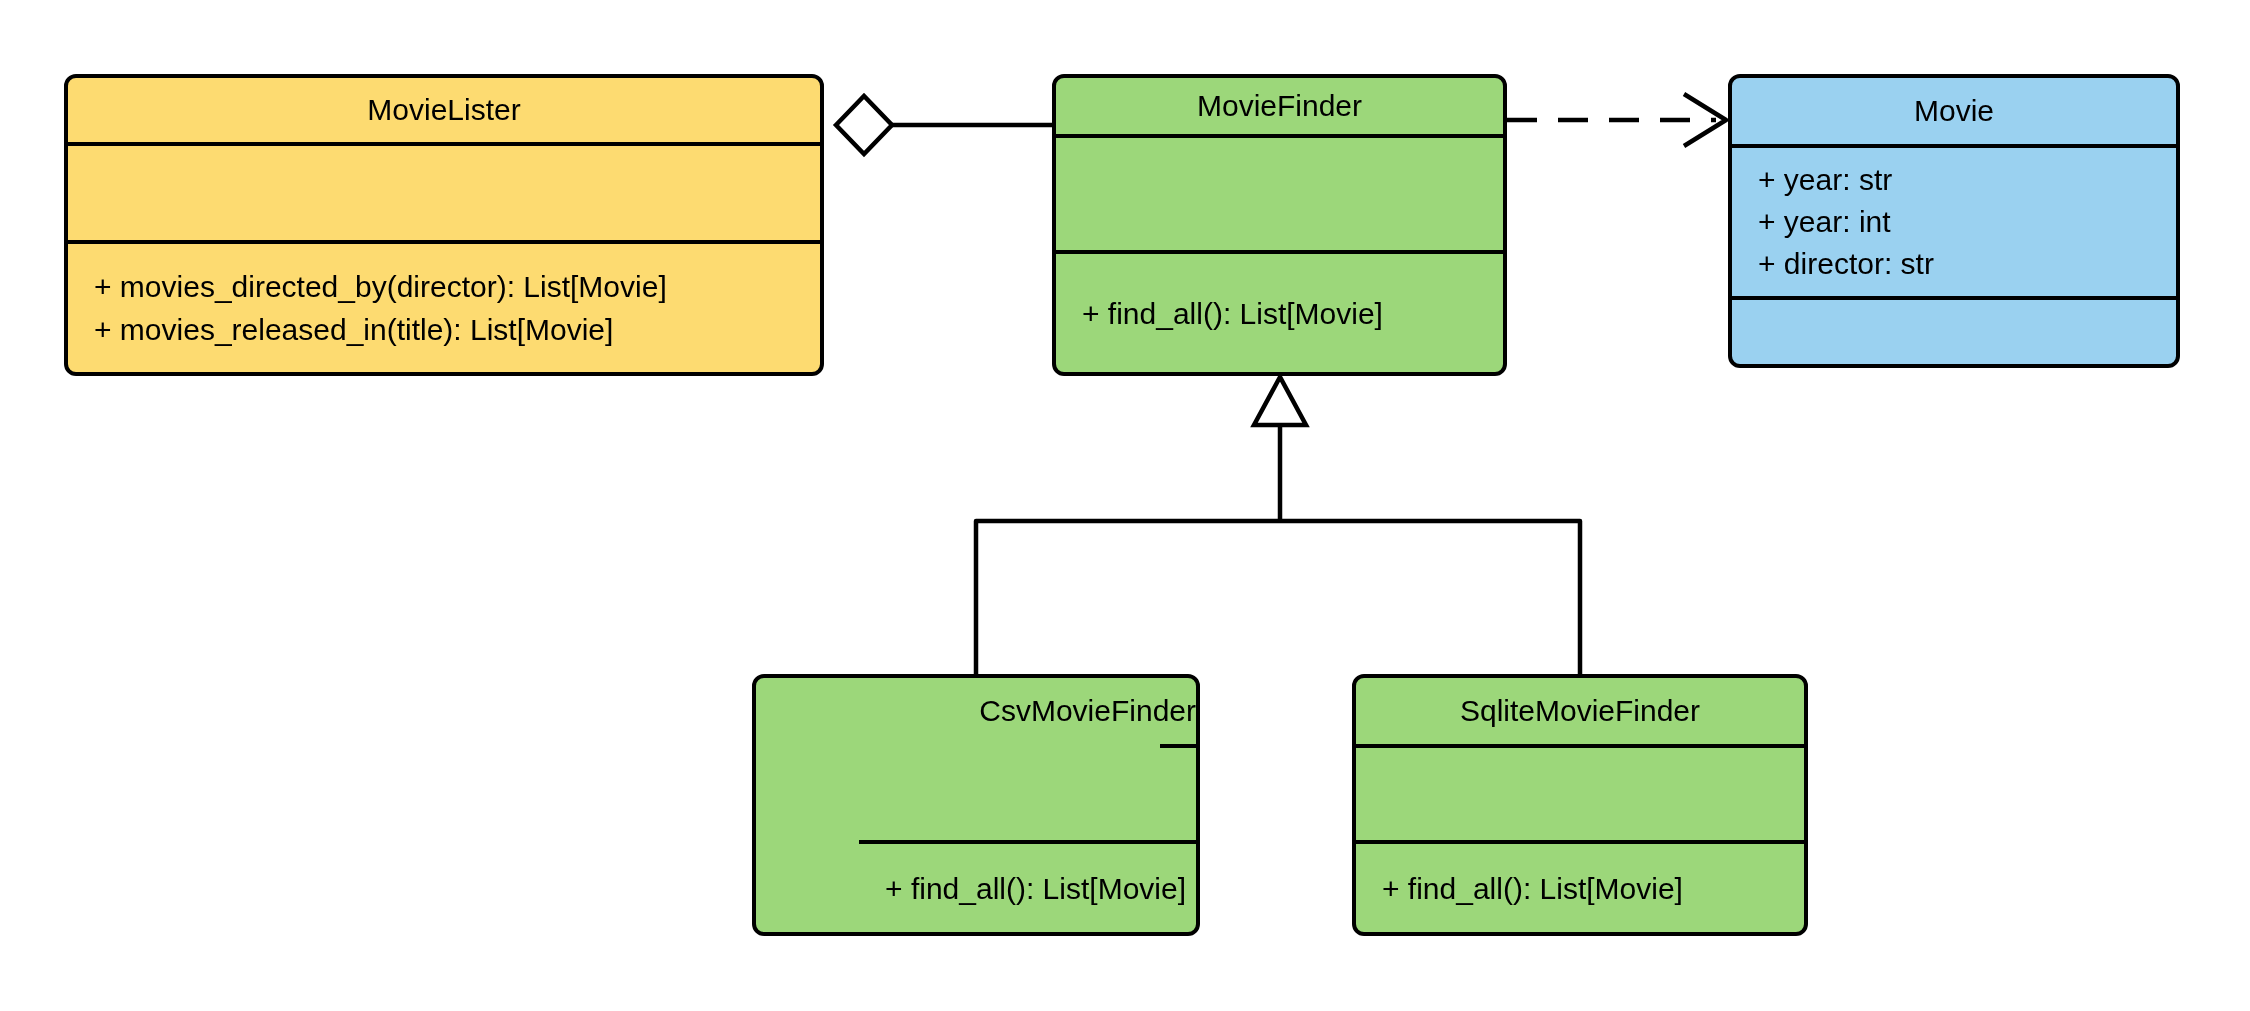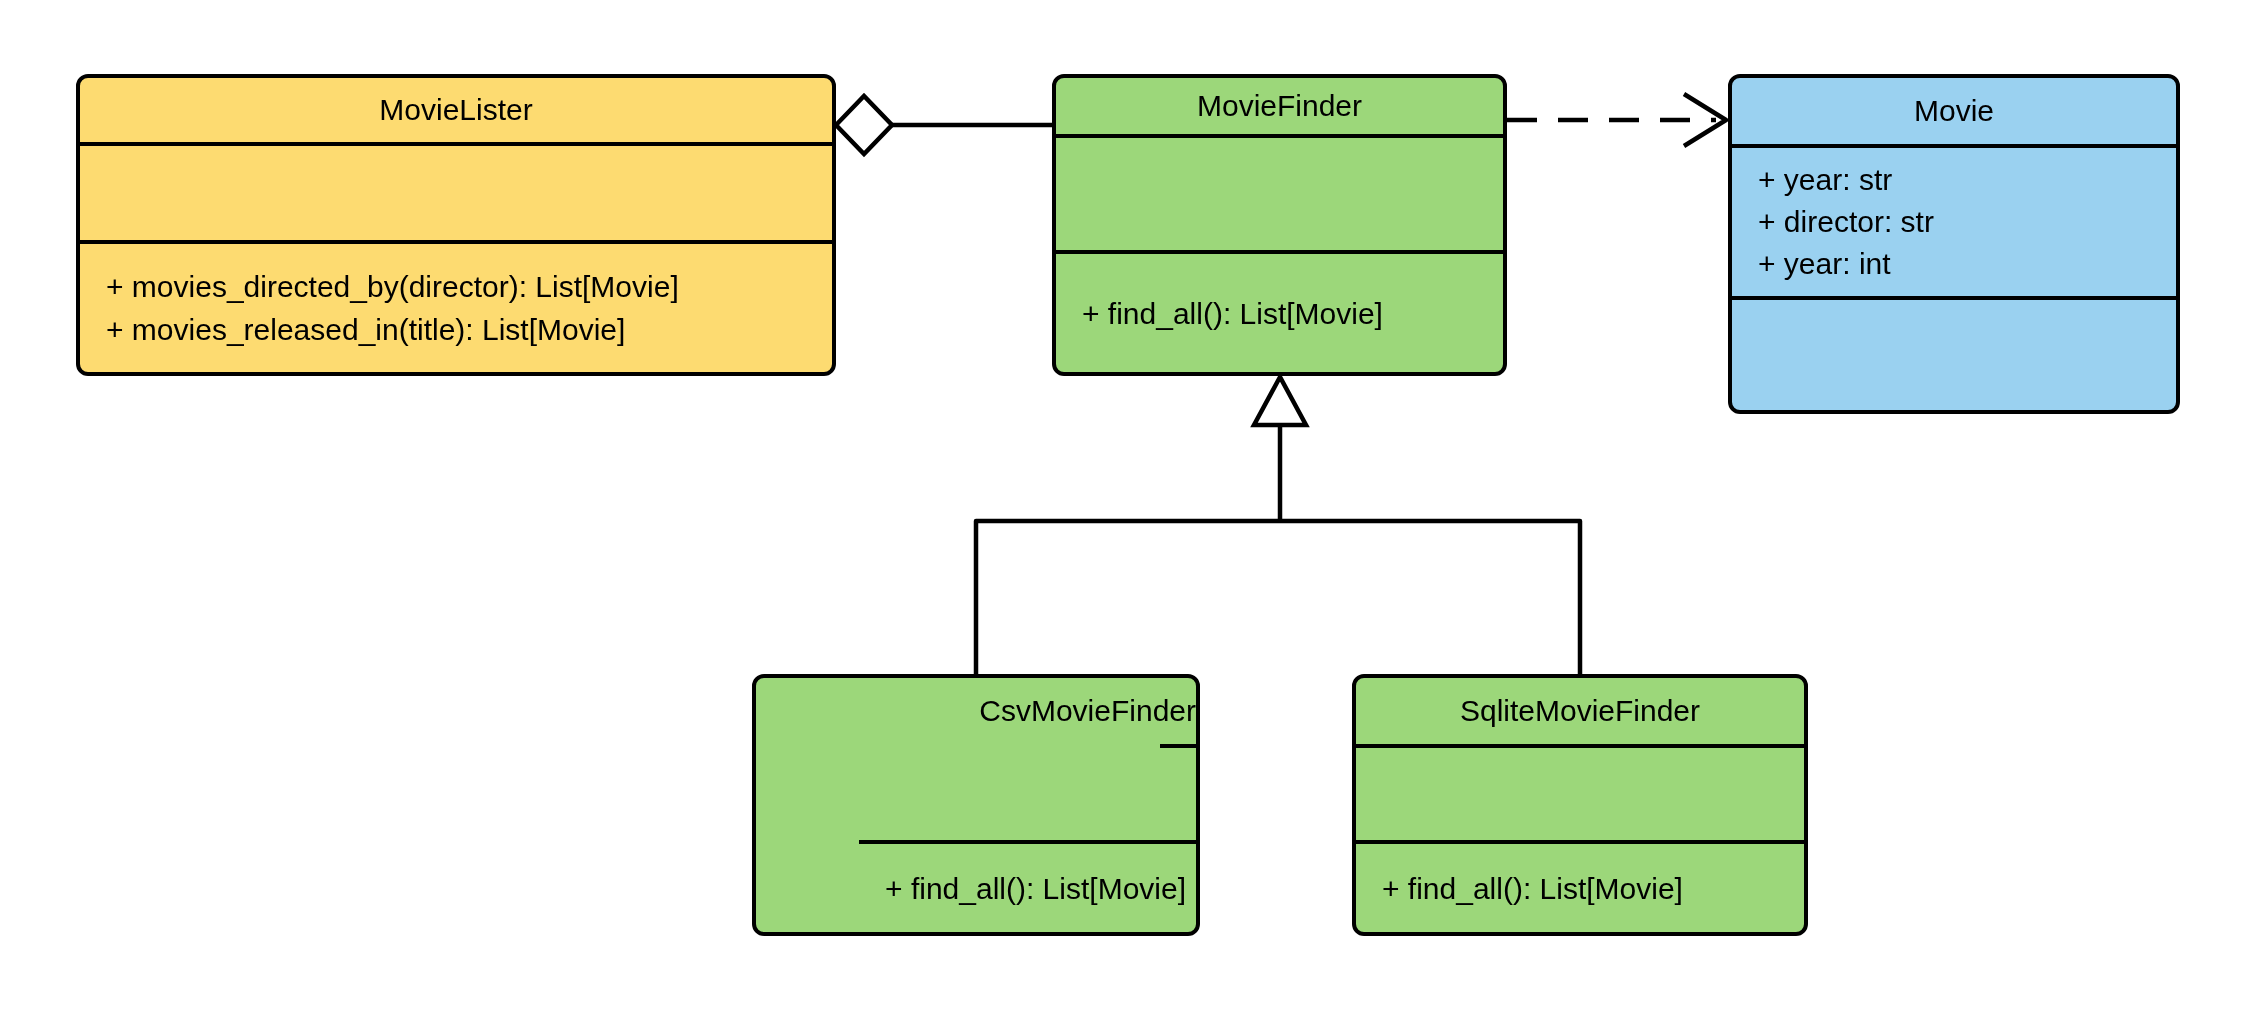--- a/index.html
+++ b/index.html
@@ -67,29 +67,29 @@
     padding-right: 10px;
     font-size: 30px;
   }
   .member {
     line-height: 43px;
     white-space: nowrap;
   }
   .compartment.methods { flex: 1 1 auto; }
 
   
-  .box-movie-lister   { left:  76px; top:  74px; width: 760px; height: 302px; }
+  .box-movie-lister   { left:  64px; top:  74px; width: 760px; height: 302px; }
   .box-movie-lister .header  { height: 64px; }
   .box-movie-lister .attrs   { height: 98px; }
 
   .box-movie-finder   { left: 1052px; top:  74px; width: 455px; height: 302px; }
   .box-movie-finder .header  { height: 56px; }
   .box-movie-finder .attrs   { height: 116px; }
 
-  .box-movie          { left: 1728px; top:  74px; width: 452px; height: 340px; }
+  .box-movie          { left: 1728px; top:  74px; width: 452px; height: 294px; }
   .box-movie .header  { height: 66px; }
   .box-movie .attrs   { height: 152px; }
   .box-movie .member  { line-height: 42px; }
 
   .box-csv-movie-finder    { left:  752px; top: 674px; width: 448px; height: 262px; }
   .box-csv-movie-finder .header { height: 66px; }
   .box-csv-movie-finder .attrs  { height: 96px; }
 
   .box-sqlite-movie-finder { left: 1352px; top: 674px; width: 456px; height: 262px; }
   .box-sqlite-movie-finder .header { height: 66px; }
@@ -133,22 +133,22 @@
     <div class="compartment attrs"></div>
     <div class="compartment methods">
       <div class="member">+ find_all(): List[Movie]</div>
     </div>
   </div>
 
   <div class="uml-class box-movie" style="background-color: rgb(154, 209, 240);">
     <div class="compartment header">Movie</div>
     <div class="compartment attrs">
       <div class="member">+ year: str</div>
+      <div class="member">+ year: int</div>
       <div class="member">+ director: str</div>
-      <div class="member">+ year: int</div>
     </div>
     <div class="compartment methods"></div>
   </div>
 
   <div class="uml-class box-csv-movie-finder" style="background-color: rgb(156, 215, 122); align-items: flex-end;">
     <div class="compartment header">CsvMovieFinder</div>
     <div class="compartment attrs"></div>
     <div class="compartment methods">
       <div class="member">+ find_all(): List[Movie]</div>
     </div>

